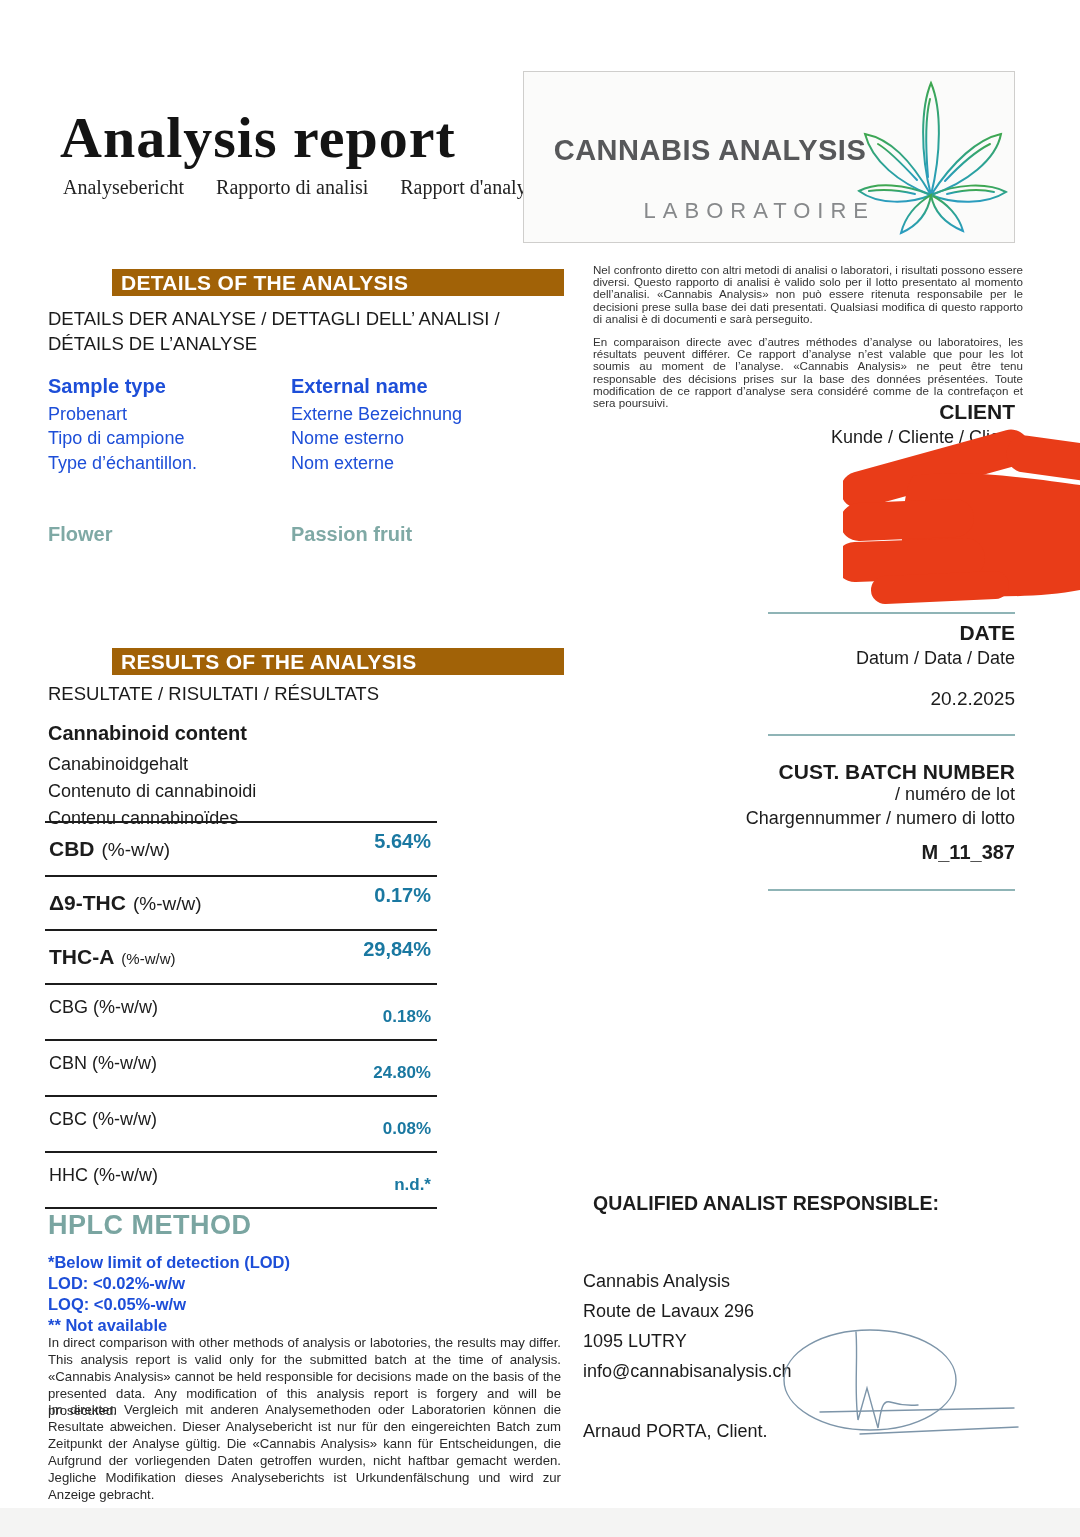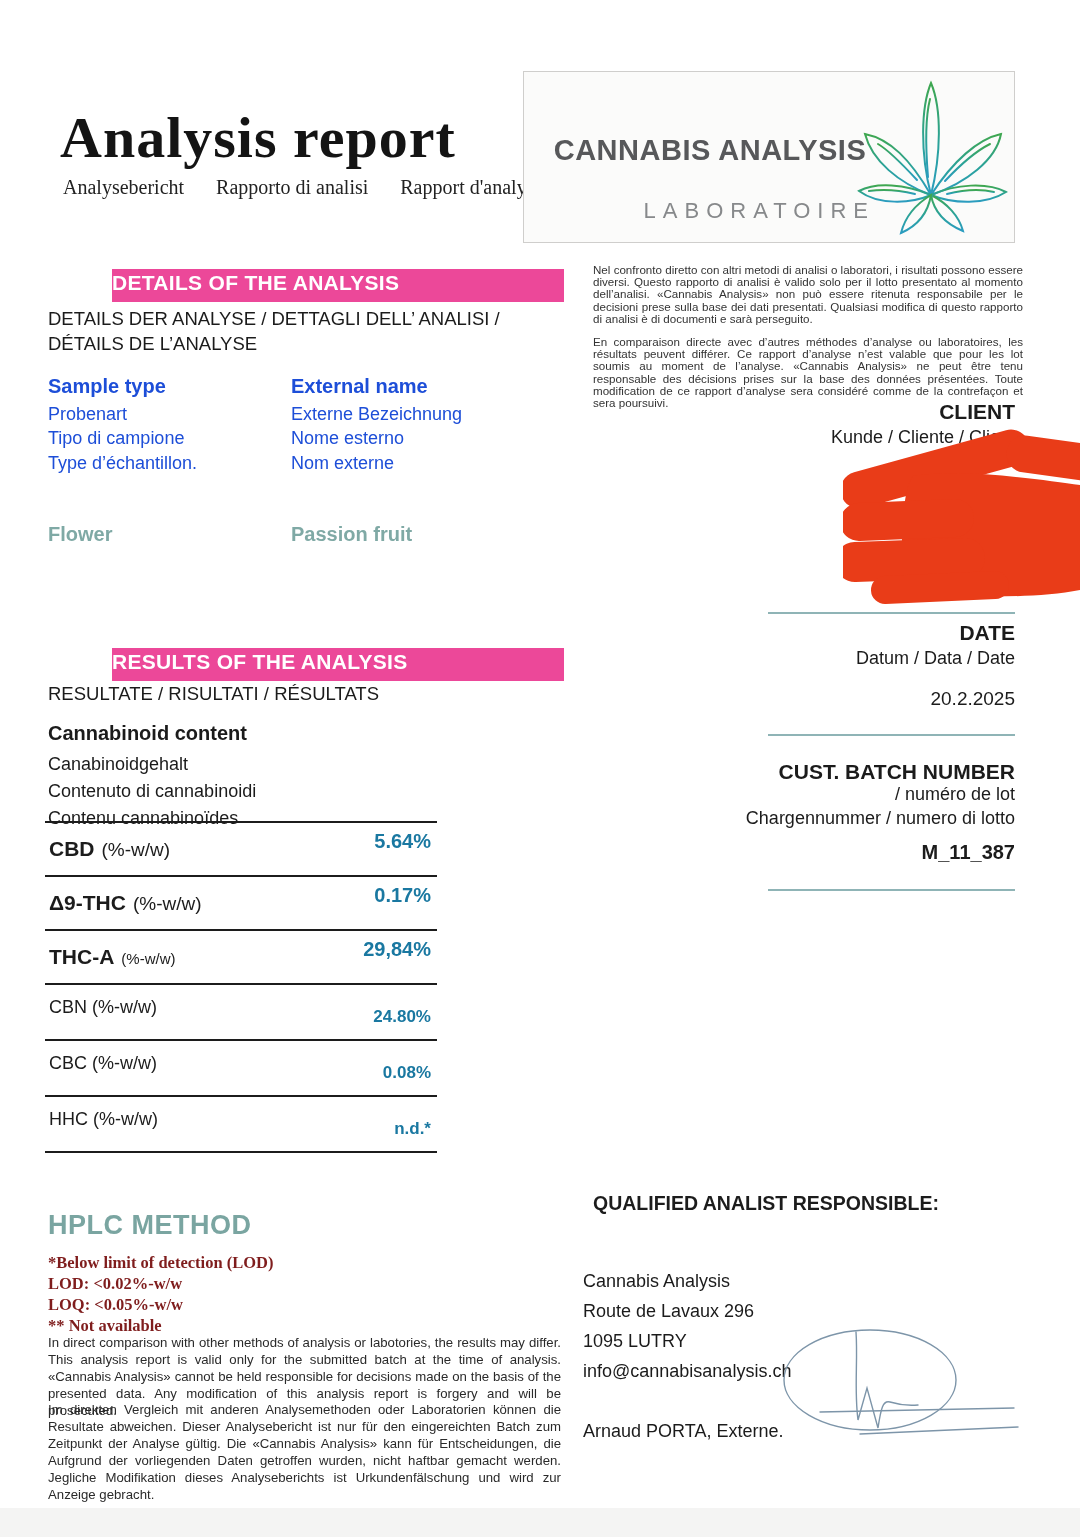--- a/index.html
+++ b/index.html
@@ -11,21 +11,21 @@
   .title { position:absolute; left:60px; top:104px; font-family:"Liberation Serif", serif; font-weight:bold; font-size:58px; letter-spacing:1px; color:#141414; }
   .subtitles { position:absolute; left:63px; top:176px; font-family:"Liberation Serif", serif; font-size:20px; color:#222; }
   .subtitles span { margin-right:32px; }
 
   .logo-box { position:absolute; left:523px; top:71px; width:492px; height:172px; background:#fbfbfa; border:1px solid #cfcecc; }
   .logo-line1 { position:absolute; left:21px; top:62px; width:330px; text-align:center; font-size:29px; font-weight:bold; color:#57585a; letter-spacing:0.5px; }
   .logo-line2 { position:absolute; left:21px; top:92px; width:330px; text-align:right; font-size:22px; color:#87898b; letter-spacing:7px;margin-top:34px; }
   .leaf { position:absolute; right:5px; top:5px; }
 
   
-  .bar { position:absolute; left:112px; width:452px; height:33px; background:#ec4899; color:#ffffff; font-weight:bold; font-size:21px; line-height:27px; letter-spacing:0.3px; }
+  .bar { position:absolute; left:112px; width:452px; height:27px; background:#a16207; color:#ffffff; font-weight:bold; font-size:21px; line-height:27px; padding-left:9px; letter-spacing:0.3px; }
   .bar-details { top:269px; }
   .bar-results { top:648px; }
 
   .subheader { position:absolute; left:48px; font-size:18.5px; color:#1b1b1b; line-height:25px; }
   .sub-details { top:306px; width:480px; }
   .sub-results { top:681px; width:500px; }
 
   .sample-col { position:absolute; top:374px; font-size:18px; line-height:24.5px; color:#1d4ed8; }
   .sample-col .head { font-size:20px; font-weight:bold; margin-bottom:3px; }
   .col1 { left:48px; }
@@ -46,21 +46,21 @@
   .tunit { font-size:19px; font-weight:normal; margin-left:7px; }
   .minor .tname { font-size:18px; font-weight:normal; }
   .minor .tunit { font-size:18px; margin-left:5px; }
   .minor .tlabel { padding-top:12px; }
   .tval { font-weight:bold; color:#1a78a1; font-size:20px; }
   .major .tval { align-self:flex-start; padding-top:7px; }
   .minor .tval { padding-top:22px; font-size:17px; }
   .row-thca .tunit { font-size:15px; }
 
   .hplc { position:absolute; left:48px; top:1210px; font-size:27px; font-weight:bold; color:#7aa5a1; letter-spacing:0.5px; }
-  .lod-notes { position:absolute; left:48px; top:1252px; font-size:16.5px; font-weight:bold; color:#7f1d1d; line-height:21px;font-family:Liberation Serif, serif; }
+  .lod-notes { position:absolute; left:48px; top:1252px; font-size:16.5px; font-weight:bold; color:#1d4ed8; line-height:21px; }
 
   .para { text-align:justify; color:#2a2a2a; }
   .para-en { position:absolute; left:48px; top:1335px; width:513px; font-size:13.2px; line-height:16.9px; }
   .para-de { position:absolute; left:48px; top:1402px; width:513px; font-size:13.2px; line-height:16.9px; }
   .para-it { position:absolute; left:593px; top:264px; width:430px; font-size:11.6px; line-height:12.2px; color:#333; }
   .para-fr { position:absolute; left:593px; top:336px; width:430px; font-size:11.6px; line-height:12.2px; color:#333; }
 
   
   .meta { position:absolute; text-align:right; right:65px; width:400px; color:#1b1b1b; }
   .meta .mtitle { font-size:21px; font-weight:bold; }
@@ -196,20 +196,24 @@
     </div>
     <div class="trow major">
       <span class="tlabel"><span class="tname">Δ9-THC</span><span class="tunit">(%-w/w)</span></span>
       <span class="tval">0.17%</span>
     </div>
     <div class="trow major row-thca">
       <span class="tlabel"><span class="tname">THC-A</span><span class="tunit">(%-w/w)</span></span>
       <span class="tval">29,84%</span>
     </div>
     <div class="trow minor">
+      <span class="tlabel"><span class="tname">CBG</span><span class="tunit">(%-w/w)</span></span>
+      <span class="tval">0.18%</span>
+    </div>
+    <div class="trow minor">
       <span class="tlabel"><span class="tname">CBN</span><span class="tunit">(%-w/w)</span></span>
       <span class="tval">24.80%</span>
     </div>
     <div class="trow minor">
       <span class="tlabel"><span class="tname">CBC</span><span class="tunit">(%-w/w)</span></span>
       <span class="tval">0.08%</span>
     </div>
     <div class="trow minor">
       <span class="tlabel"><span class="tname">HHC</span><span class="tunit">(%-w/w)</span></span>
       <span class="tval">n.d.*</span>
@@ -227,21 +231,21 @@
   <div class="para para-en">In direct comparison with other methods of analysis or labotories, the results may differ. This analysis report is valid only for the submitted batch at the time of analysis. «Cannabis Analysis» cannot be held responsible for decisions made on the basis of the presented data. Any modification of this analysis report is forgery and will be prosecuted.</div>
   <div class="para para-de">Im direkten Vergleich mit anderen Analysemethoden oder Laboratorien können die Resultate abweichen. Dieser Analysebericht ist nur für den eingereichten Batch zum Zeitpunkt der Analyse gültig. Die «Cannabis Analysis» kann für Entscheidungen, die Aufgrund der vorliegenden Daten getroffen wurden, nicht haftbar gemacht werden. Jegliche Modifikation dieses Analyseberichts ist Urkundenfälschung und wird zur Anzeige gebracht.</div>
 
   <div class="qual-title">QUALIFIED ANALIST RESPONSIBLE:</div>
   <div class="addr">
     <div>Cannabis Analysis</div>
     <div>Route de Lavaux 296</div>
     <div>1095  LUTRY</div>
     <div>info@cannabisanalysis.ch</div>
   </div>
-  <div class="analyst-name">Arnaud PORTA, Externe.</div>
+  <div class="analyst-name">Arnaud PORTA, Client.</div>
 
   <svg class="signature" width="252" height="125" viewBox="0 0 252 125">
     <g fill="none" stroke="#7d95a9" stroke-width="1.4" stroke-linecap="round">
       <ellipse cx="102" cy="60" rx="86" ry="50"></ellipse>
       <path d="M88,12 C90,40 86,70 90,100 L99,68 L110,108 C113,88 115,80 122,82 C132,85 140,86 150,85"></path>
       <path d="M52,92 L246,88"></path>
       <path d="M92,114 L250,107"></path>
     </g>
   </svg>
 

